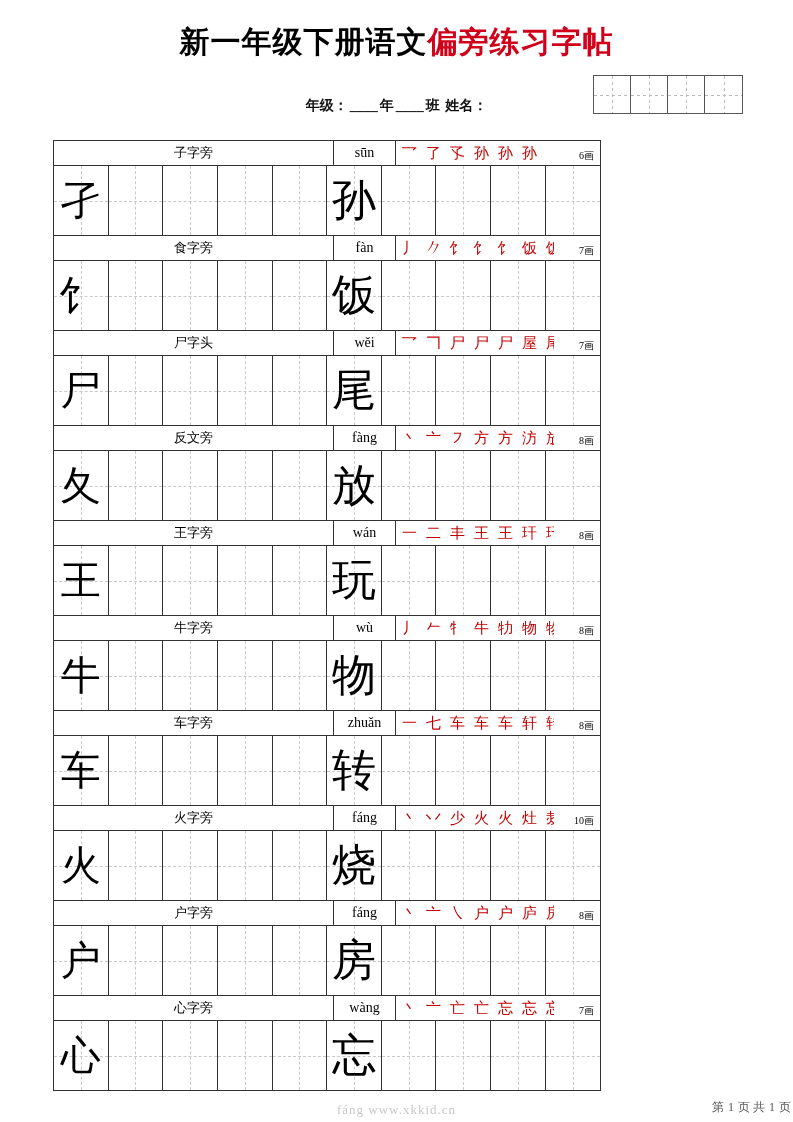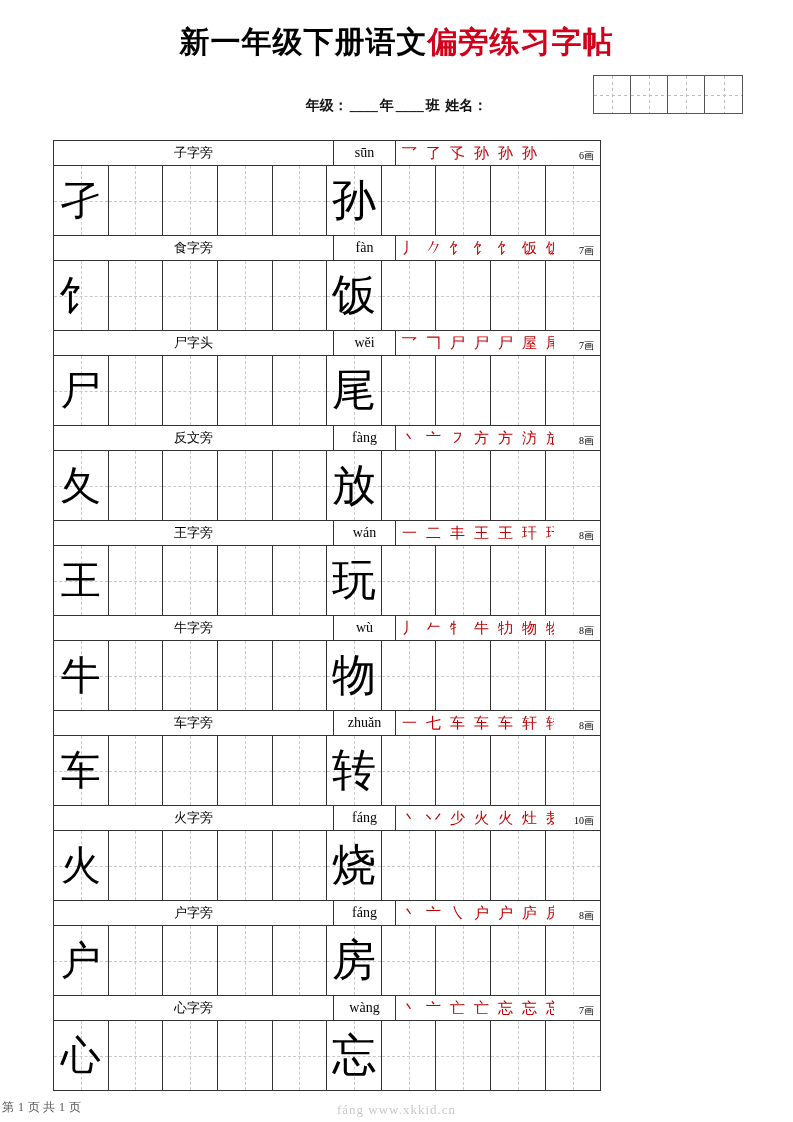--- a/index.html
+++ b/index.html
@@ -190,21 +190,21 @@
     line-height: 1;
   }
   .glyph.big { font-size: 44px; }
 
   
   .footer {
     position: absolute;
     left: 0;
     right: 0;
     bottom: 28px;
-    text-align: left;
+    text-align: right;
     font-size: 12px;
     color: #555;
     font-family: "Liberation Serif", serif;
   }
   .watermark {
     position: absolute;
     left: 0; right: 0;
     bottom: 26px;
     text-align: center;
     font-size: 13px;

